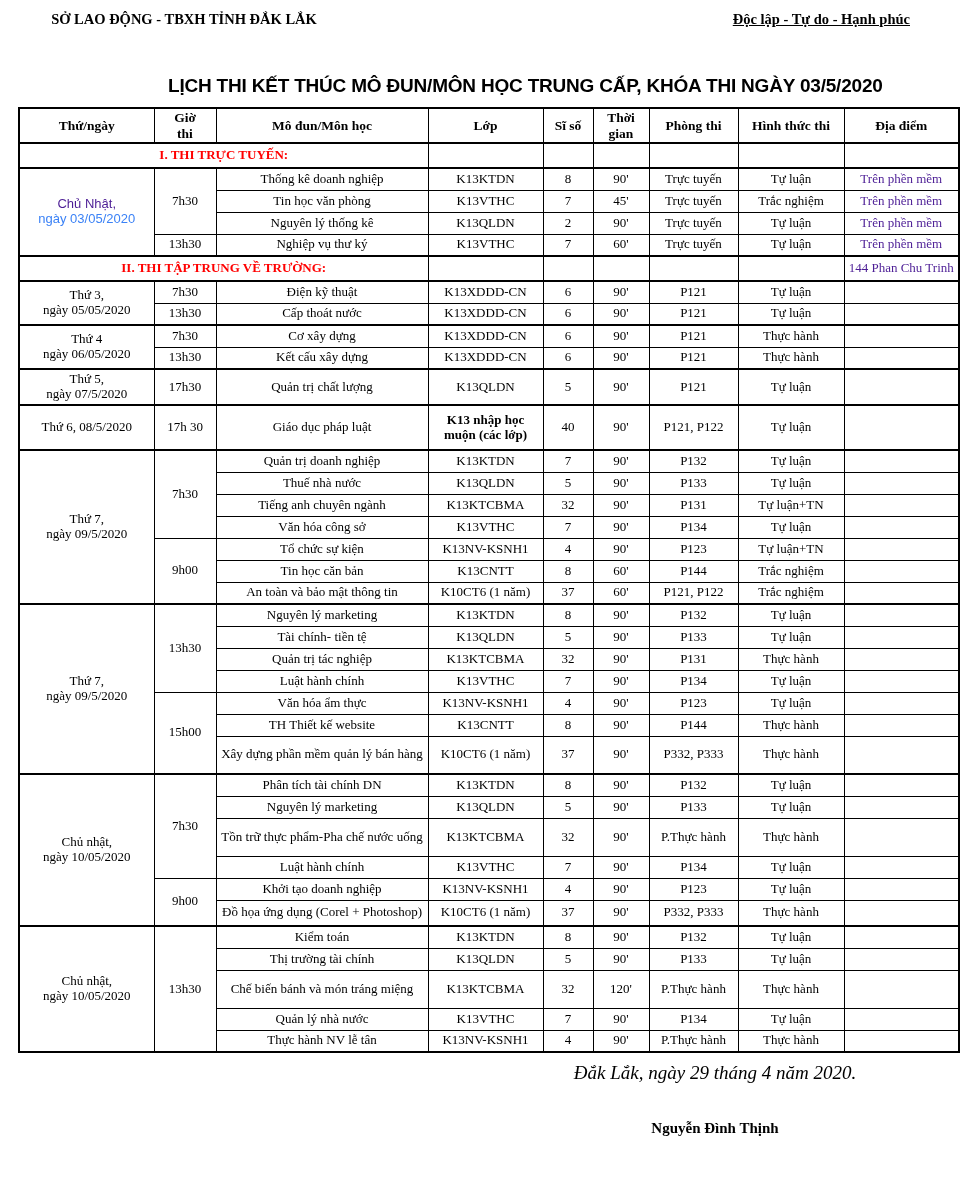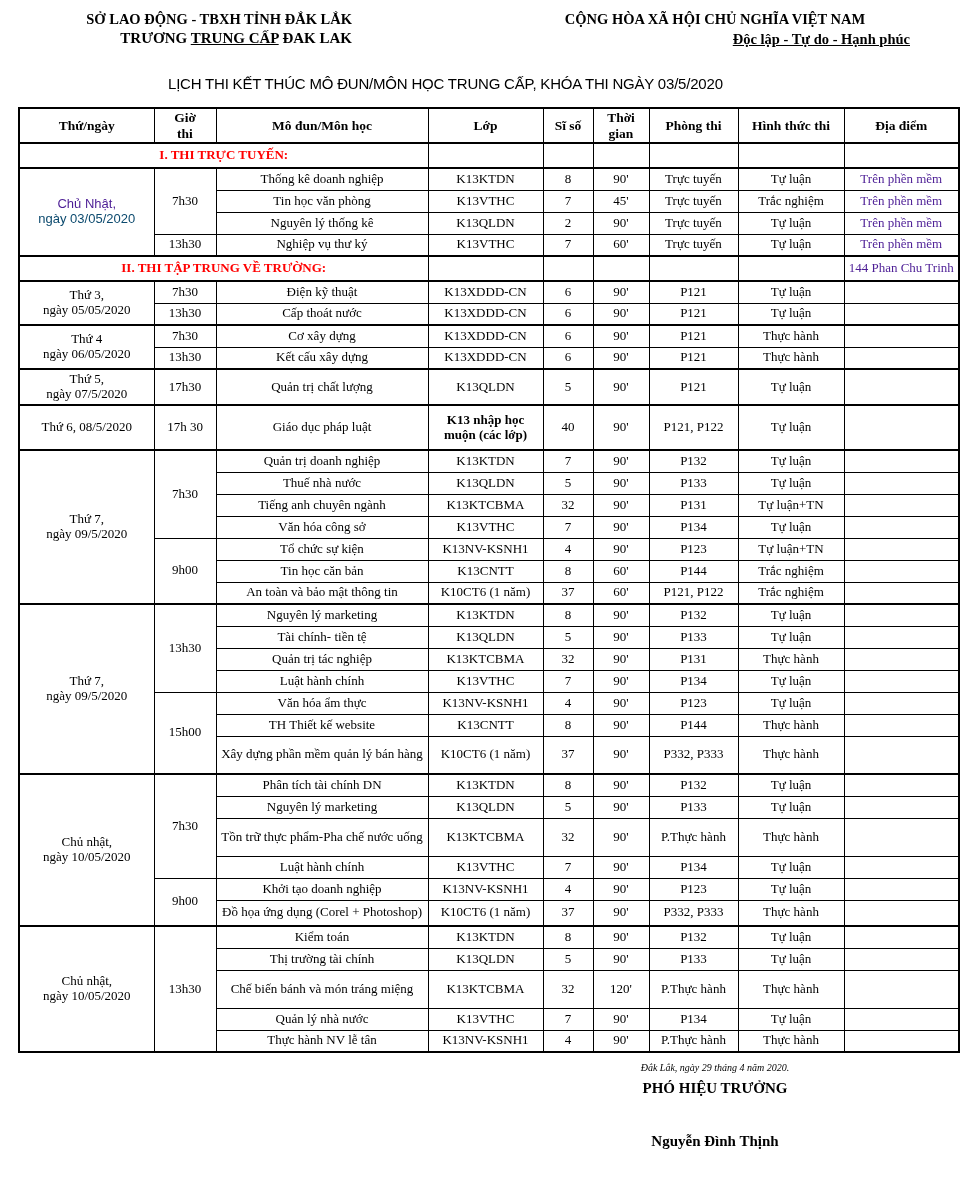--- a/index.html
+++ b/index.html
@@ -1,65 +1,63 @@
 <!DOCTYPE html>
 <html><head>
 <meta charset="utf-8">
 <style>
   html,body{margin:0;padding:0;}
   body{
     width:970px;height:1200px;background:#ffffff;position:relative;
     font-family:"Liberation Serif", serif;color:#000;
   }
-  .org-left{position:absolute;left:16px;top:10px;width:336px;text-align:right;line-height:1.32;}
+  .org-left{position:absolute;left:16px;top:10px;width:336px;text-align:center;line-height:1.32;}
   .org-line1{font-size:14.5px;font-weight:bold;white-space:nowrap;}
   .org-line2{font-size:15px;font-weight:bold;white-space:nowrap;}
   .org-line2 .u{text-decoration:underline;}
   .national{position:absolute;left:520px;top:10px;width:390px;text-align:center;line-height:1.35;}
   .nat-line1{font-size:14.5px;font-weight:bold;white-space:nowrap;}
   .nat-line2{font-size:14.5px;font-weight:bold;text-decoration:underline;white-space:nowrap;text-align:right;}
   .doc-title{
     position:absolute;left:168px;top:75px;font-family:"Liberation Sans",sans-serif;
-    font-size:15px;font-weight:normal;white-space:nowrap;letter-spacing:-0.2px;
+    font-size:19px;font-weight:bold;white-space:nowrap;letter-spacing:-0.2px;
   }
   table.sched{
     position:absolute;left:18px;top:107px;width:940px;
     border-collapse:collapse;table-layout:fixed;
     border:2px solid #000;
   }
   table.sched th, table.sched td{
     border:1px solid #000;padding:0 2px;text-align:center;vertical-align:middle;
     font-size:13px;line-height:1.14;white-space:pre-line;overflow:hidden;
   }
   table.sched thead th{font-size:13.5px;font-weight:bold;height:33px;border-bottom:2px solid #000;}
   table.sched tbody tr{height:22px;}
   tr.group td{border-top:2px solid #000;}
   td.section{color:#ff0000;font-weight:bold;text-align:left;font-size:13.5px;padding-left:3px;white-space:nowrap;}
   td.tl{text-align:left;padding-left:4px;}
   .red{color:#4c1d95;}
-  .gray{color:#0c4a6e;}
+  .gray{color:#3b82f6;}
   td.sans{font-family:"Liberation Sans",sans-serif;font-size:12.5px;}
   td.bold{font-weight:bold;}
   td.vb{vertical-align:bottom;padding-bottom:1px;}
   .sign{position:absolute;left:540px;top:1062px;width:350px;text-align:center;}
-  .place-date{font-size:10px;font-style:italic;white-space:nowrap;}
+  .place-date{font-size:19px;font-style:italic;white-space:nowrap;}
   .sign-title{font-size:15px;font-weight:bold;margin-top:6px;white-space:nowrap;}
   .sign-title2{font-size:15px;font-weight:bold;margin-top:7px;white-space:nowrap;}
   .sign-name{font-size:15px;font-weight:bold;margin-top:36px;white-space:nowrap;}
 </style>
 </head>
 <body>
 
 <div class="org-left">
   <div class="org-line1">SỞ LAO ĐỘNG - TBXH TỈNH ĐẮK LẮK</div>
-  <div class="org-line2"><span>TRƯƠNG </span><span class="u">TRUNG CẤP</span><span> ĐAK LAK</span></div>
 </div>
 
 <div class="national">
-  <div class="nat-line1">CỘNG HÒA XÃ HỘI CHỦ NGHĨA VIỆT NAM</div>
   <div class="nat-line2">Độc lập - Tự do - Hạnh phúc</div>
 </div>
 
 <div class="doc-title">LỊCH THI KẾT THÚC MÔ ĐUN/MÔN HỌC TRUNG CẤP, KHÓA THI NGÀY 03/5/2020</div>
 
 <table class="sched">
   <colgroup>
     <col style="width:135px">
       <col style="width:62px">
       <col style="width:212px">
@@ -449,15 +447,14 @@
         <td>90'</td>
         <td>P.Thực hành</td>
         <td>Thực hành</td>
         <td></td>
       </tr>
     </tbody>
 </table>
 
 <div class="sign">
   <div class="place-date">Đắk Lắk, ngày 29 tháng 4 năm 2020.</div>
-  <div class="sign-title2">PHÓ HIỆU TRƯỞNG</div>
   <div class="sign-name">Nguyễn Đình Thịnh</div>
 </div>
 
 </body></html>

